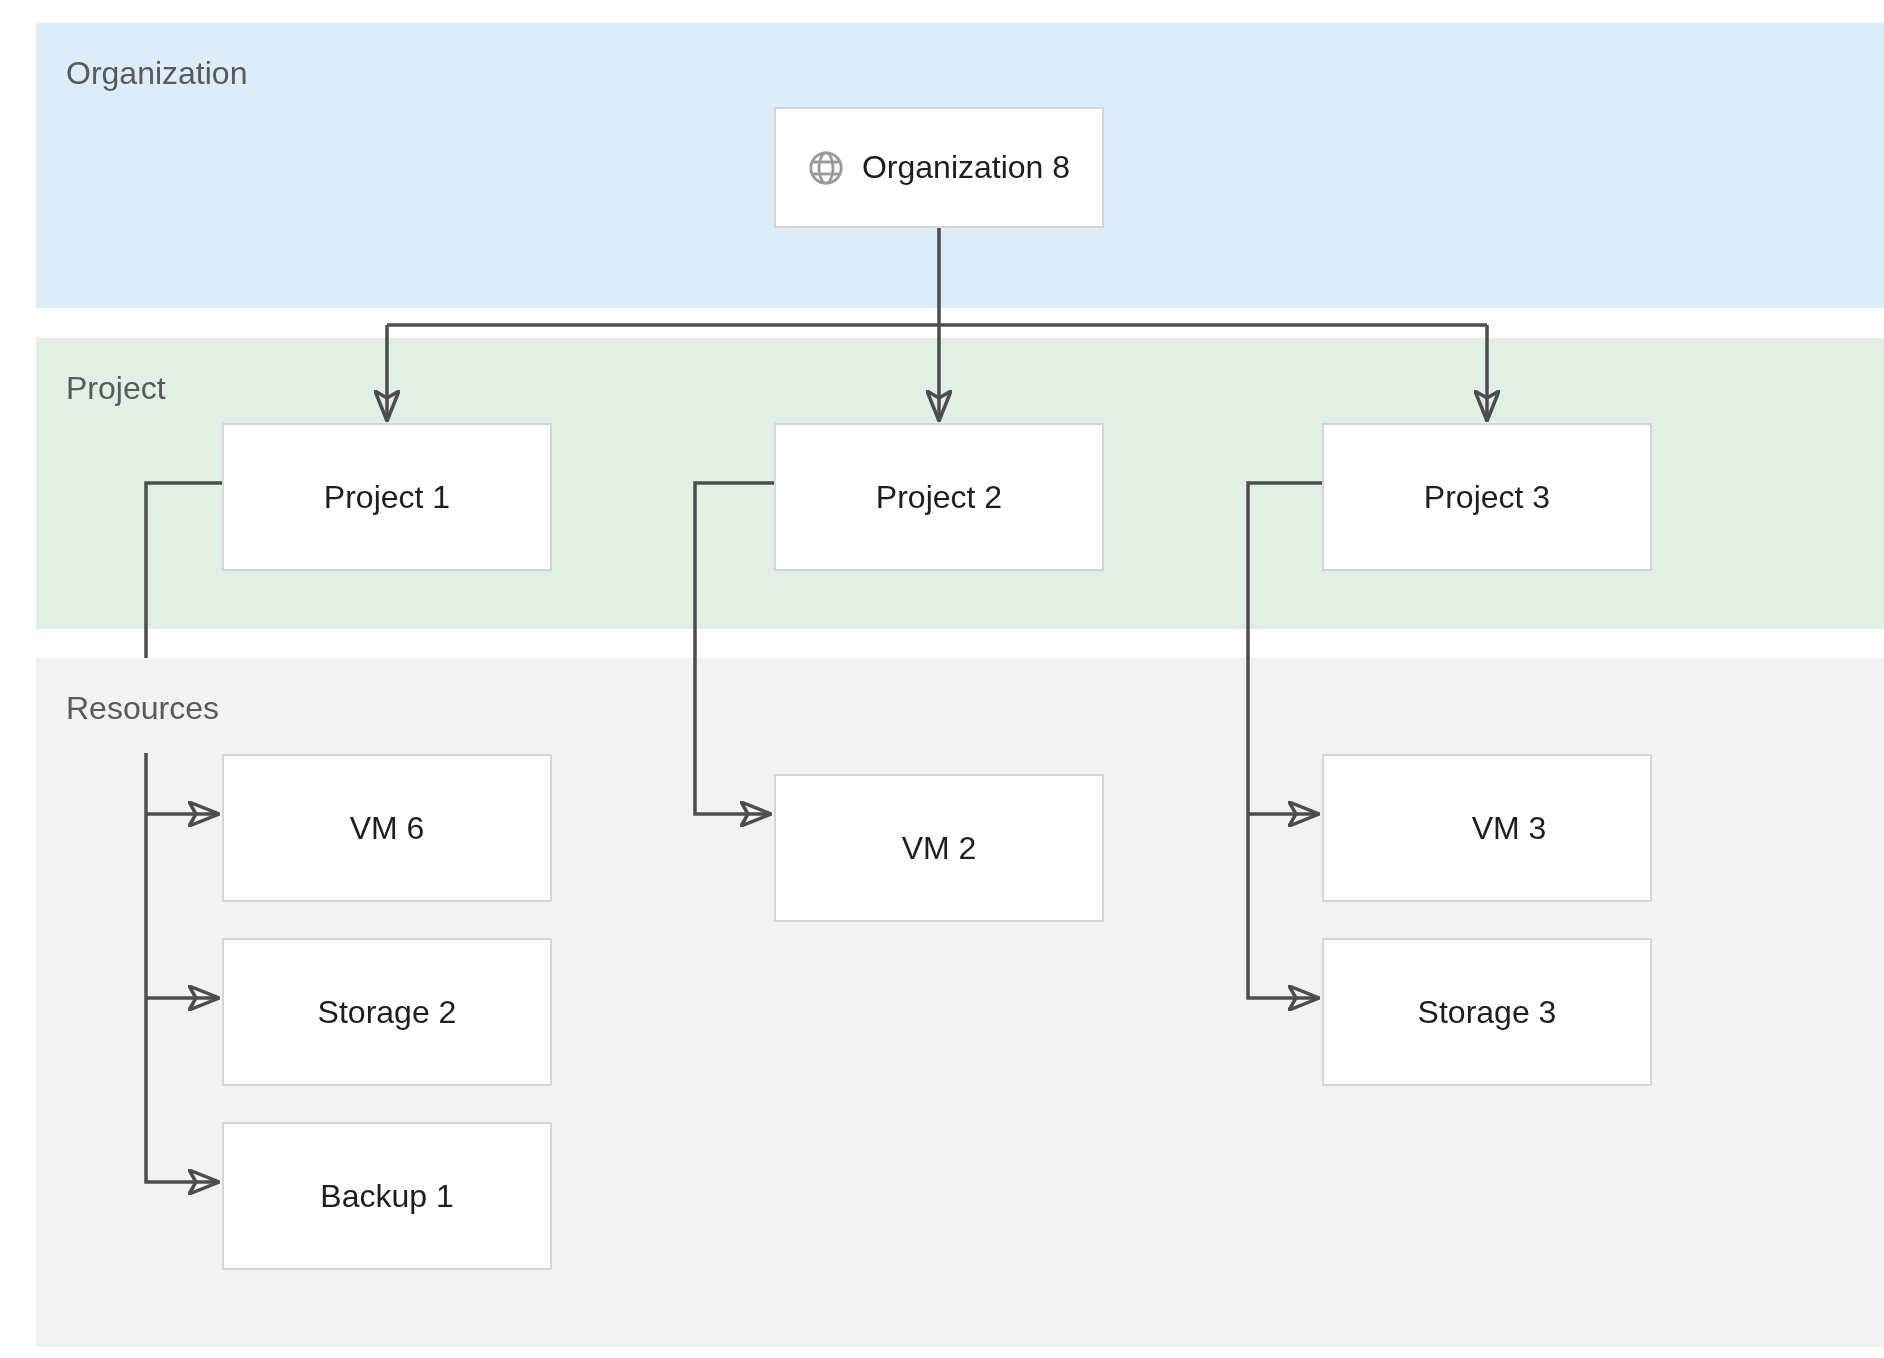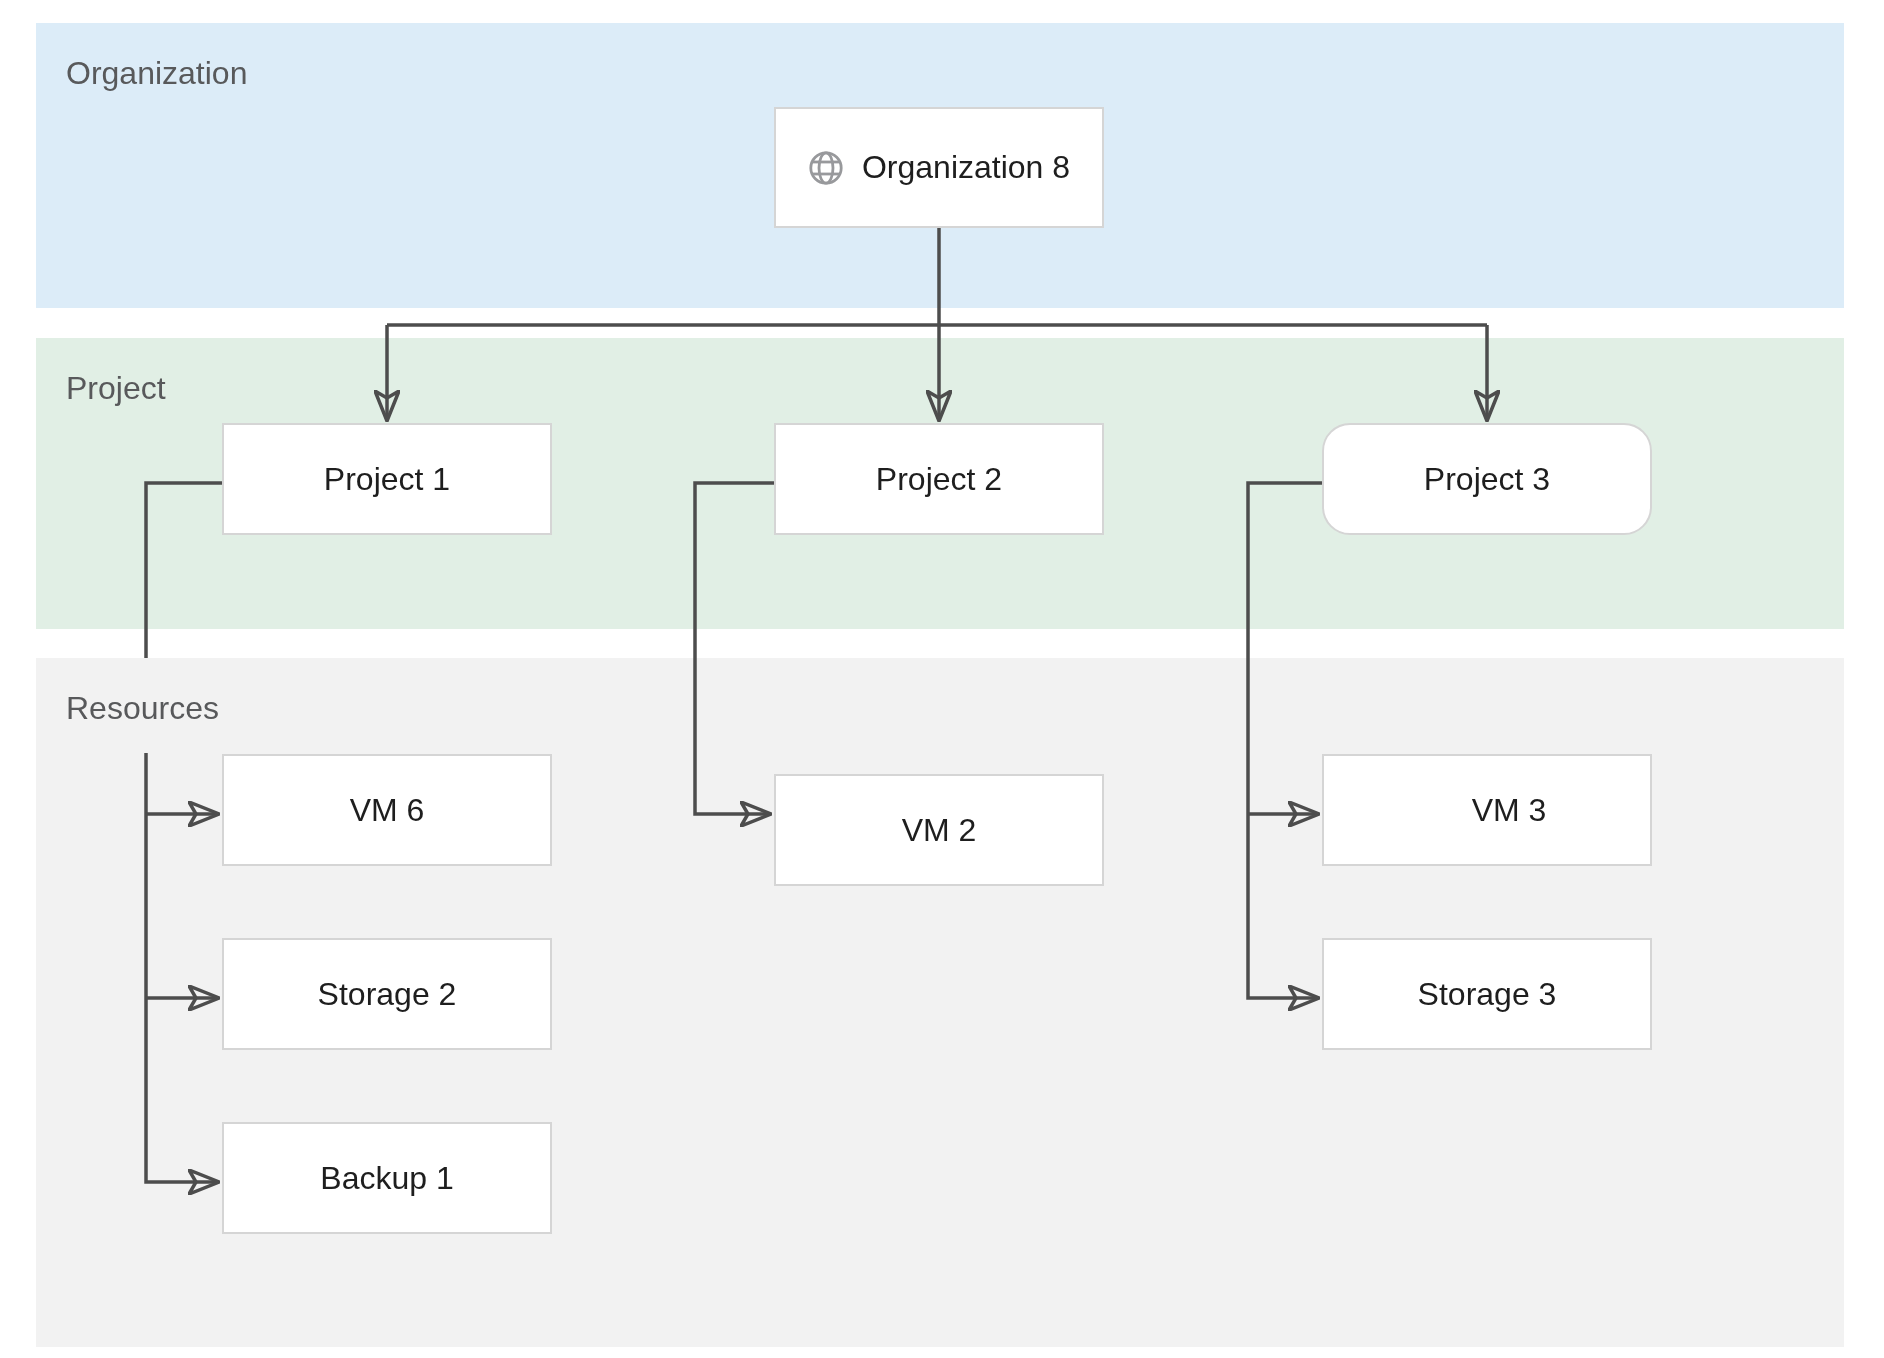--- a/index.html
+++ b/index.html
@@ -12,20 +12,21 @@
     position: relative;
     width: 1884px;
     height: 1358px;
     background: #ffffff;
     overflow: hidden;
   }
   .band {
     position: absolute;
     left: 36px;
     width: 1808px;
+    padding-left: 40px;
   }
   .band-organization { top: 23px;  height: 285px; background: #dcecf8; }
   .band-projects     { top: 338px; height: 291px; background: #e1efe5; }
   .band-resources    { top: 658px; height: 689px; background: #f2f2f2; }
   .band-label {
     position: absolute;
     left: 30px;
     top: 33px;
     font-size: 32px;
     line-height: 1.1;
@@ -38,36 +39,36 @@
     pointer-events: none;
   }
   .connectors path {
     fill: none;
     stroke: #4d4d4d;
     stroke-width: 3.5px;
   }
   .node {
     position: absolute;
     width: 330px;
-    height: 112px;
+    height: 148px;
     background: #ffffff;
     border: 2px solid #d5d5d5;
     box-sizing: border-box;
     display: flex;
     align-items: center;
     justify-content: center;
     gap: 18px;
     font-size: 32px;
     color: #1e1e1e;
     cursor: default;
   }
   .node-org1     { left: 774px;  top: 107px; height: 121px; }
   .node-p1       { left: 222px;  top: 423px; }
   .node-p2       { left: 774px;  top: 423px; }
-  .node-p3       { left: 1322px; top: 423px; border-radius: 28px; }
+  .node-p3       { left: 1322px; top: 423px; }
   .node-vm1      { left: 222px;  top: 754px; }
   .node-storage1 { left: 222px;  top: 938px; }
   .node-backup1  { left: 222px;  top: 1122px; }
   .node-vm2      { left: 774px;  top: 774px; }
   .node-vm3      { left: 1322px; top: 754px; padding-left: 44px; }
   .node-storage3 { left: 1322px; top: 938px; }
   .node-icon {
     display: inline-flex;
     width: 36px;
     height: 36px;

